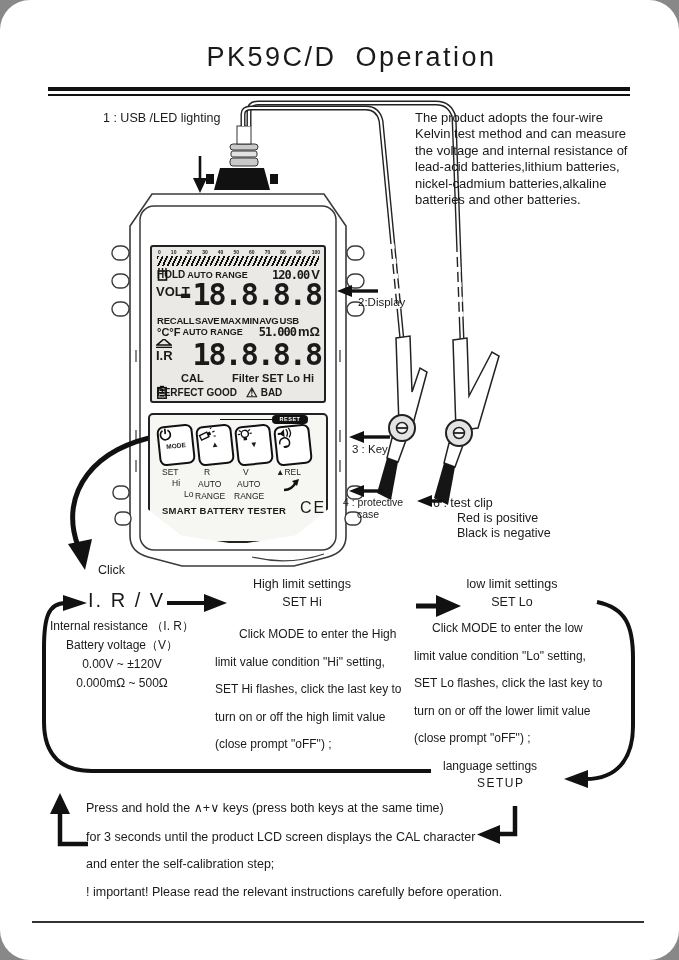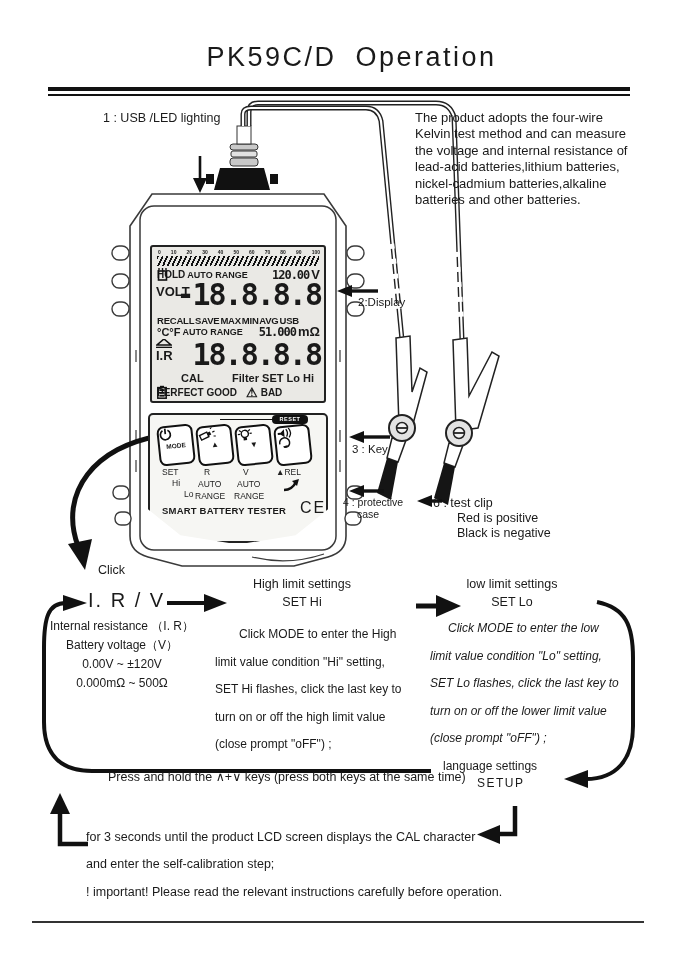--- a/index.html
+++ b/index.html
@@ -1,17 +1,17 @@
 <!DOCTYPE html>
 <html><head>
 <meta charset="utf-8">
 <style>
   html,body{margin:0;padding:0;background:#888;}
   .page{position:relative;width:679px;height:960px;background:#fff;overflow:hidden;
-        font-family:"Liberation Sans",sans-serif;color:#1a1a1a;margin:0 auto;}
+        font-family:"Liberation Sans",sans-serif;color:#1a1a1a;margin:0 auto;border-radius:30px;}
   .abs{position:absolute;}
   .pre{white-space:pre-line;}
   svg{position:absolute;left:0;top:0;z-index:1;}
   .txt{z-index:2;}
   
   .title{left:0;right:0;top:42px;text-align:center;font-size:27px;letter-spacing:2.5px;
          word-spacing:9px;transform:translateX(12px);}
   .rule{left:48px;width:582px;background:#111;}
   .rule1{top:87px;height:3.5px;}
   .rule2{top:94px;height:1.5px;}
@@ -349,27 +349,27 @@
   <div class="abs txt colTitle" style="left:232px;top:577px;width:140px;">High limit settings</div>
   <div class="abs txt colSub" style="left:232px;top:595px;width:140px;">SET Hi</div>
   <div class="abs txt colBody pre" style="left:215px;top:621px;width:215px;text-indent:24px;">Click MODE to enter the High
 limit value condition "Hi" setting,
 SET Hi flashes, click the last key to
 turn on or off the high limit value
 (close prompt "oFF") ;</div>
 
   <div class="abs txt colTitle" style="left:437px;top:577px;width:150px;">low limit settings</div>
   <div class="abs txt colSub" style="left:437px;top:595px;width:150px;">SET Lo</div>
-  <div class="abs txt colBody pre" style="left:430px;top:615px;width:200px;text-indent:18px;font-style:italic;">Click MODE to enter the low
+  <div class="abs txt colBody pre" style="left:414px;top:615px;width:200px;text-indent:18px;">Click MODE to enter the low
 limit value condition "Lo" setting,
 SET Lo flashes, click the last key to
 turn on or off the lower limit value
 (close prompt "oFF") ;</div>
 
   <div class="abs txt lang" style="left:443px;top:759px;">language settings</div>
   <div class="abs txt lang" style="left:477px;top:776px;letter-spacing:1.5px;">SETUP</div>
 
-  <div class="abs txt foot" style="left:86px;top:769px;margin-left:22px;">Press and hold the ∧+∨ keys (press both keys at the same time)</div>
+  <div class="abs txt foot" style="left:86px;top:800px;">Press and hold the ∧+∨ keys (press both keys at the same time)</div>
   <div class="abs txt foot" style="left:86px;top:830px;">for 3 seconds until the product LCD screen displays the CAL character</div>
   <div class="abs txt foot" style="left:86px;top:857px;">and enter the self-calibration step;</div>
   <div class="abs txt foot" style="left:86px;top:885px;">! important! Please read the relevant instructions carefully before operation.</div>
 
 </div>
 
 </body></html>

